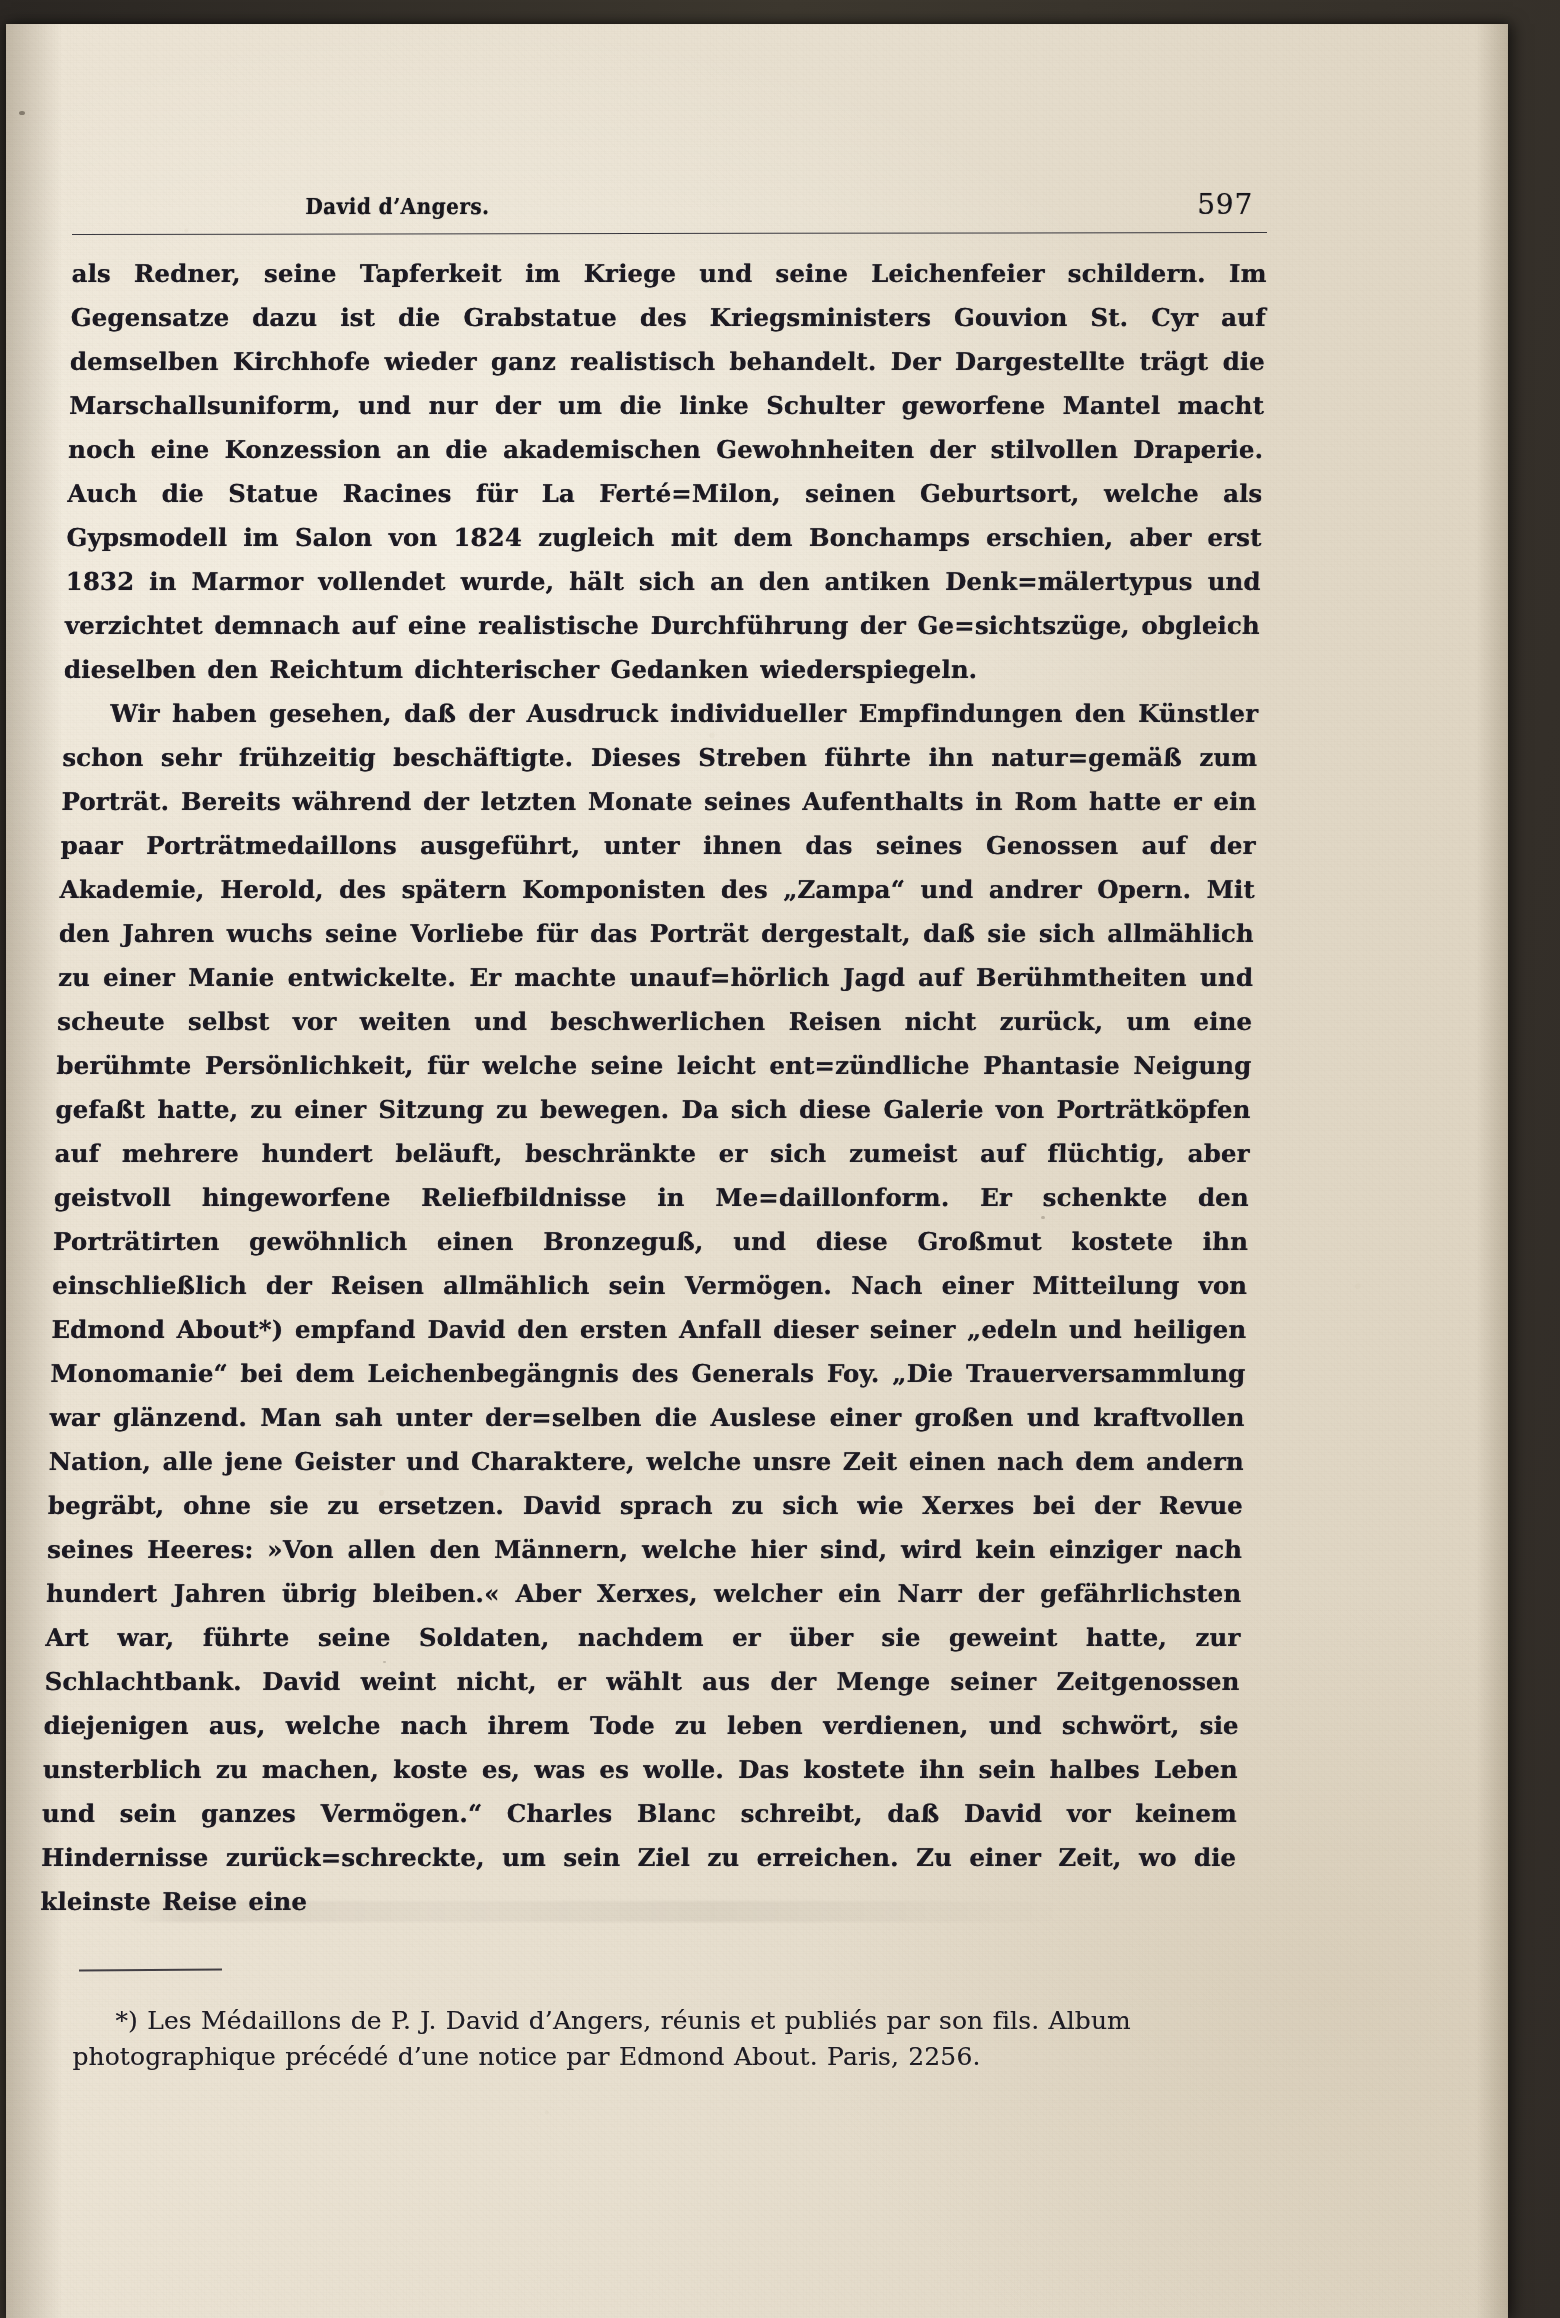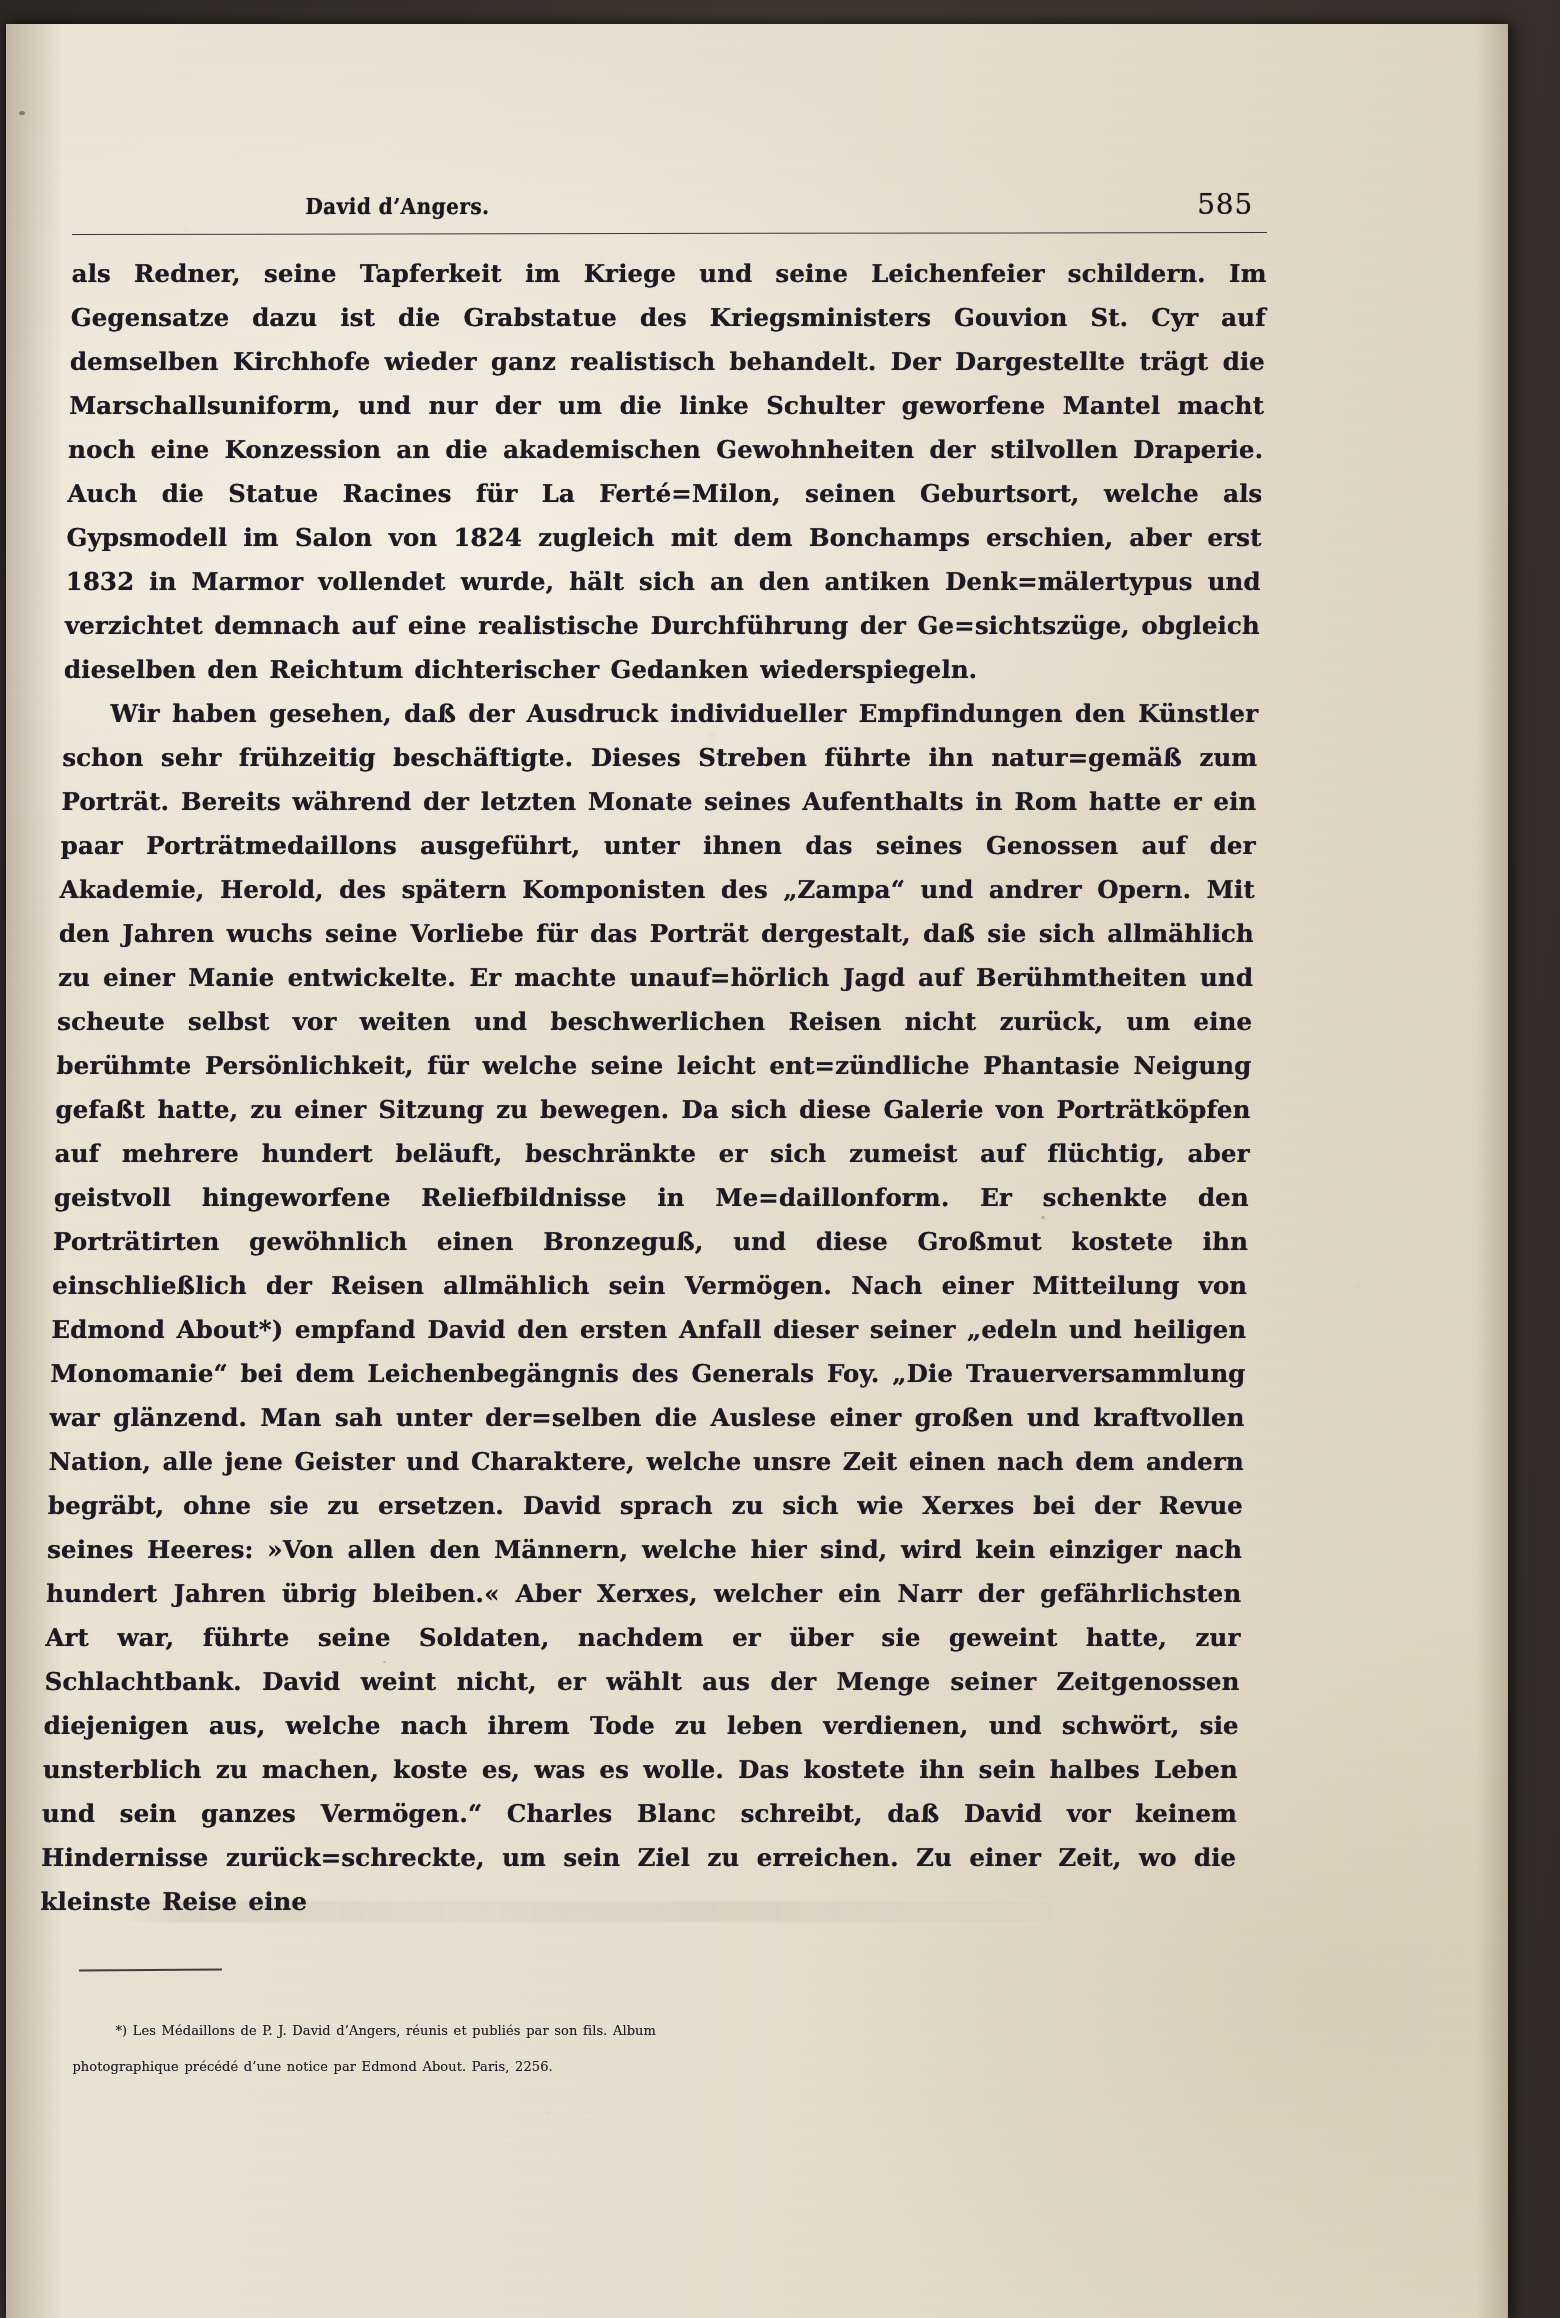--- a/index.html
+++ b/index.html
@@ -148,23 +148,23 @@
   .fn-rule {
     width: 143px;
     height: 0;
     border-top: 2.4px solid #24222c;
     opacity: .85;
     margin-top: 45px;
     margin-left: 6.4px;
     transform: rotate(-0.5deg);
   }
   .footnote {
-    margin-top: 42px;
-    font-family: "DejaVu Serif", "Liberation Serif", serif;
-    font-size: 13px;
+    margin-top: 32px;
+    font-family: "DejaVu Serif", "Liberation Serif", serif;
+    font-size: 25px;
     line-height: 36px;
     color: #1d1b24;
     text-align: justify;
     word-spacing: 1.3px;
     letter-spacing: 0.1px;
     text-shadow: 0 0 0.6px rgba(29,27,36,.45);
   }
   .footnote .fn-first { text-indent: 43px; }
 
   
@@ -197,21 +197,21 @@
   <div class="speck" style="left:13px;top:87px;width:5.6px;height:4px;"></div>
   <div class="speck" style="left:1035px;top:1192px;width:3.2px;height:3.2px;opacity:.28;"></div>
   <div class="speck" style="left:377px;top:1637px;width:2.4px;height:2.4px;opacity:.25;"></div>
 
   <div class="ghost"></div>
 
   <div class="typeblock">
 
     <div class="runhead">
       <div class="runhead-title">David d’Angers.</div>
-      <div class="runhead-folio">585</div>
+      <div class="runhead-folio">597</div>
     </div>
     <div class="head-rule"></div>
 
     <div class="body">
       <p>als Redner, seine Tapferkeit im Kriege und seine Leichenfeier schildern. Im Gegensatze dazu ist die Grabstatue des Kriegsministers Gouvion St. Cyr auf demselben Kirchhofe wieder ganz realistisch behandelt. Der Dargestellte trägt die Marschallsuniform, und nur der um die linke Schulter geworfene Mantel macht noch eine Konzession an die akademischen Gewohnheiten der stilvollen Draperie. Auch die Statue Racines für La Ferté=Milon, seinen Geburtsort, welche als Gypsmodell im Salon von 1824 zugleich mit dem Bonchamps erschien, aber erst 1832 in Marmor vollendet wurde, hält sich an den antiken Denk=mälertypus und verzichtet demnach auf eine realistische Durchführung der Ge=sichtszüge, obgleich dieselben den Reichtum dichterischer Gedanken wiederspiegeln.</p>
       <p class="indent">Wir haben gesehen, daß der Ausdruck individueller Empfindungen den Künstler schon sehr frühzeitig beschäftigte. Dieses Streben führte ihn natur=gemäß zum Porträt. Bereits während der letzten Monate seines Aufenthalts in Rom hatte er ein paar Porträtmedaillons ausgeführt, unter ihnen das seines Genossen auf der Akademie, Herold, des spätern Komponisten des „Zampa“ und andrer Opern. Mit den Jahren wuchs seine Vorliebe für das Porträt dergestalt, daß sie sich allmählich zu einer Manie entwickelte. Er machte unauf=hörlich Jagd auf Berühmtheiten und scheute selbst vor weiten und beschwerlichen Reisen nicht zurück, um eine berühmte Persönlichkeit, für welche seine leicht ent=zündliche Phantasie Neigung gefaßt hatte, zu einer Sitzung zu bewegen. Da sich diese Galerie von Porträtköpfen auf mehrere hundert beläuft, beschränkte er sich zumeist auf flüchtig, aber geistvoll hingeworfene Reliefbildnisse in Me=daillonform. Er schenkte den Porträtirten gewöhnlich einen Bronzeguß, und diese Großmut kostete ihn einschließlich der Reisen allmählich sein Vermögen. Nach einer Mitteilung von Edmond About*) empfand David den ersten Anfall dieser seiner „edeln und heiligen Monomanie“ bei dem Leichenbegängnis des Generals Foy. „Die Trauerversammlung war glänzend. Man sah unter der=selben die Auslese einer großen und kraftvollen Nation, alle jene Geister und Charaktere, welche unsre Zeit einen nach dem andern begräbt, ohne sie zu ersetzen. David sprach zu sich wie Xerxes bei der Revue seines Heeres: »Von allen den Männern, welche hier sind, wird kein einziger nach hundert Jahren übrig bleiben.« Aber Xerxes, welcher ein Narr der gefährlichsten Art war, führte seine Soldaten, nachdem er über sie geweint hatte, zur Schlachtbank. David weint nicht, er wählt aus der Menge seiner Zeitgenossen diejenigen aus, welche nach ihrem Tode zu leben verdienen, und schwört, sie unsterblich zu machen, koste es, was es wolle. Das kostete ihn sein halbes Leben und sein ganzes Vermögen.“ Charles Blanc schreibt, daß David vor keinem Hindernisse zurück=schreckte, um sein Ziel zu erreichen. Zu einer Zeit, wo die kleinste Reise eine</p>
     </div>
 
     <div class="fn-rule"></div>
 

